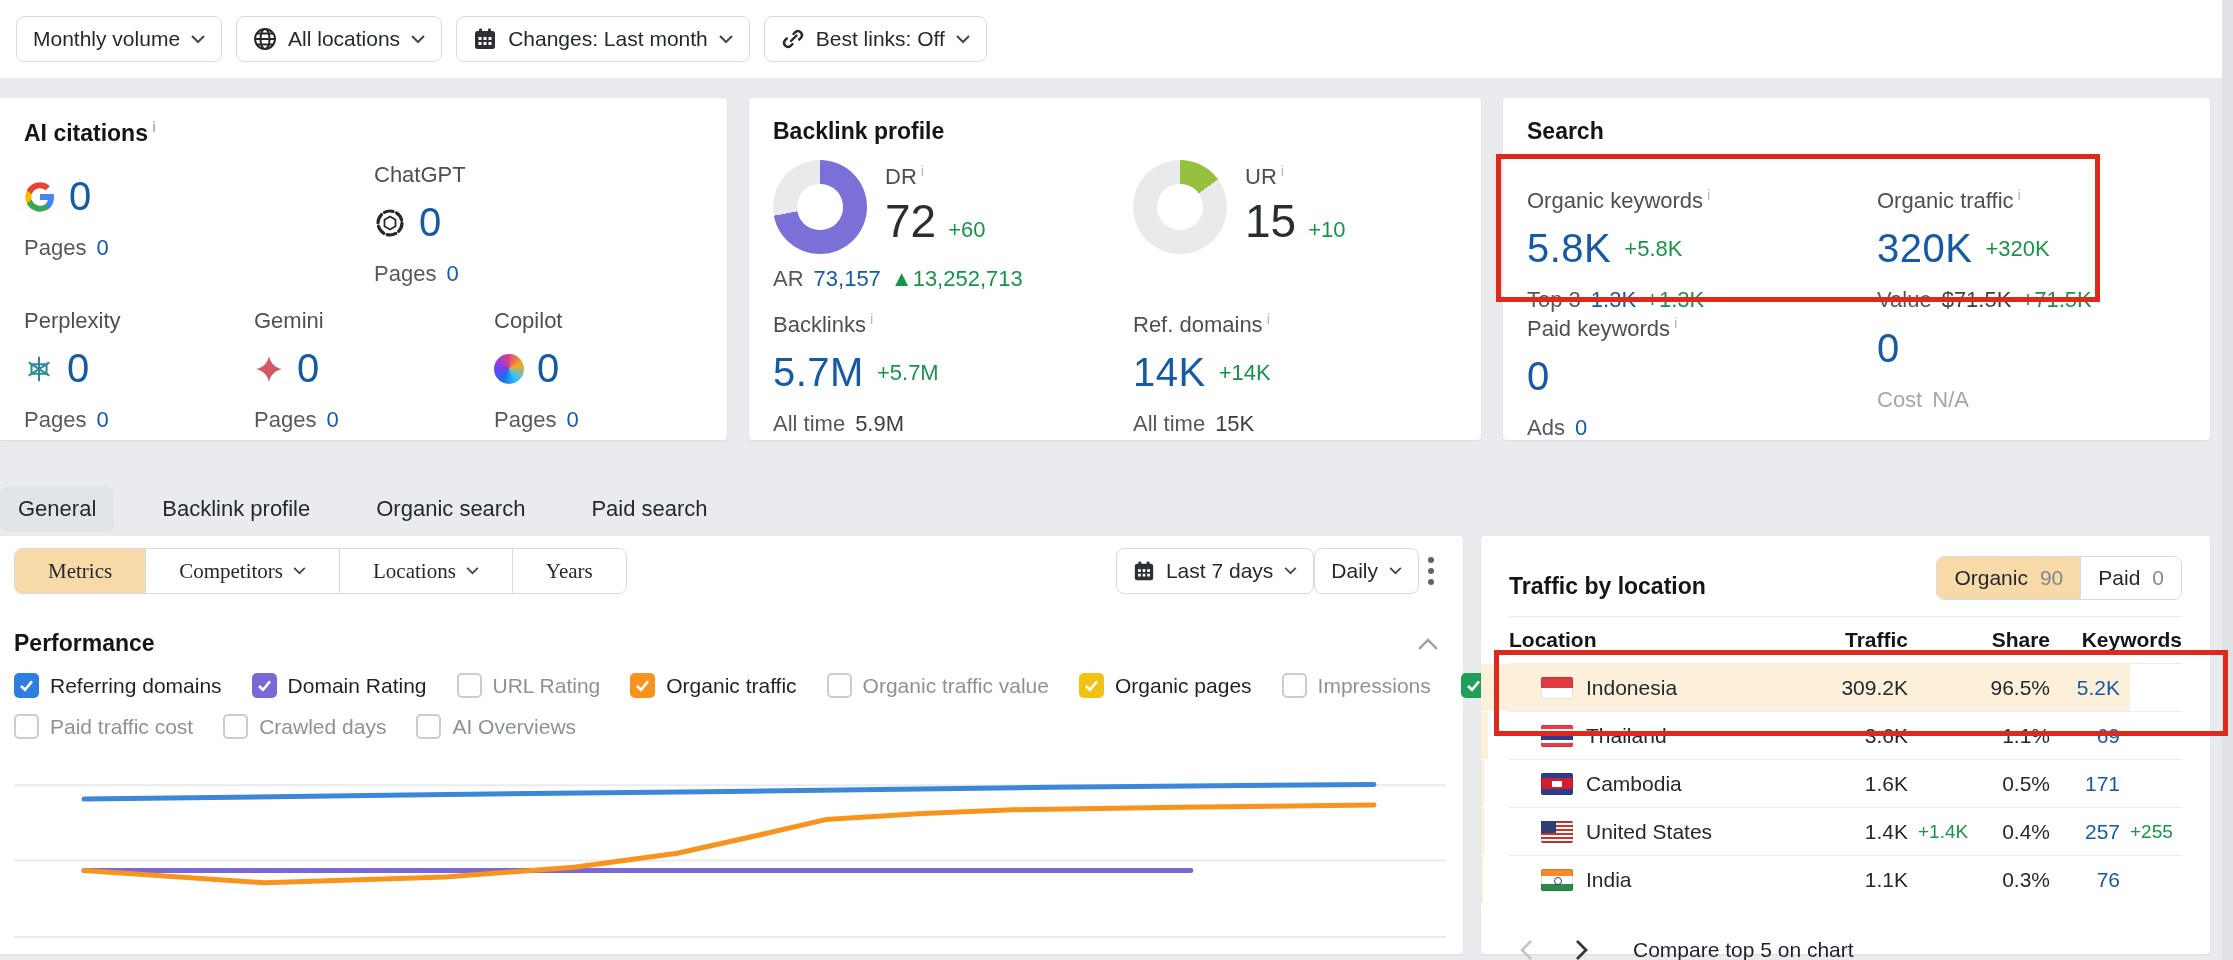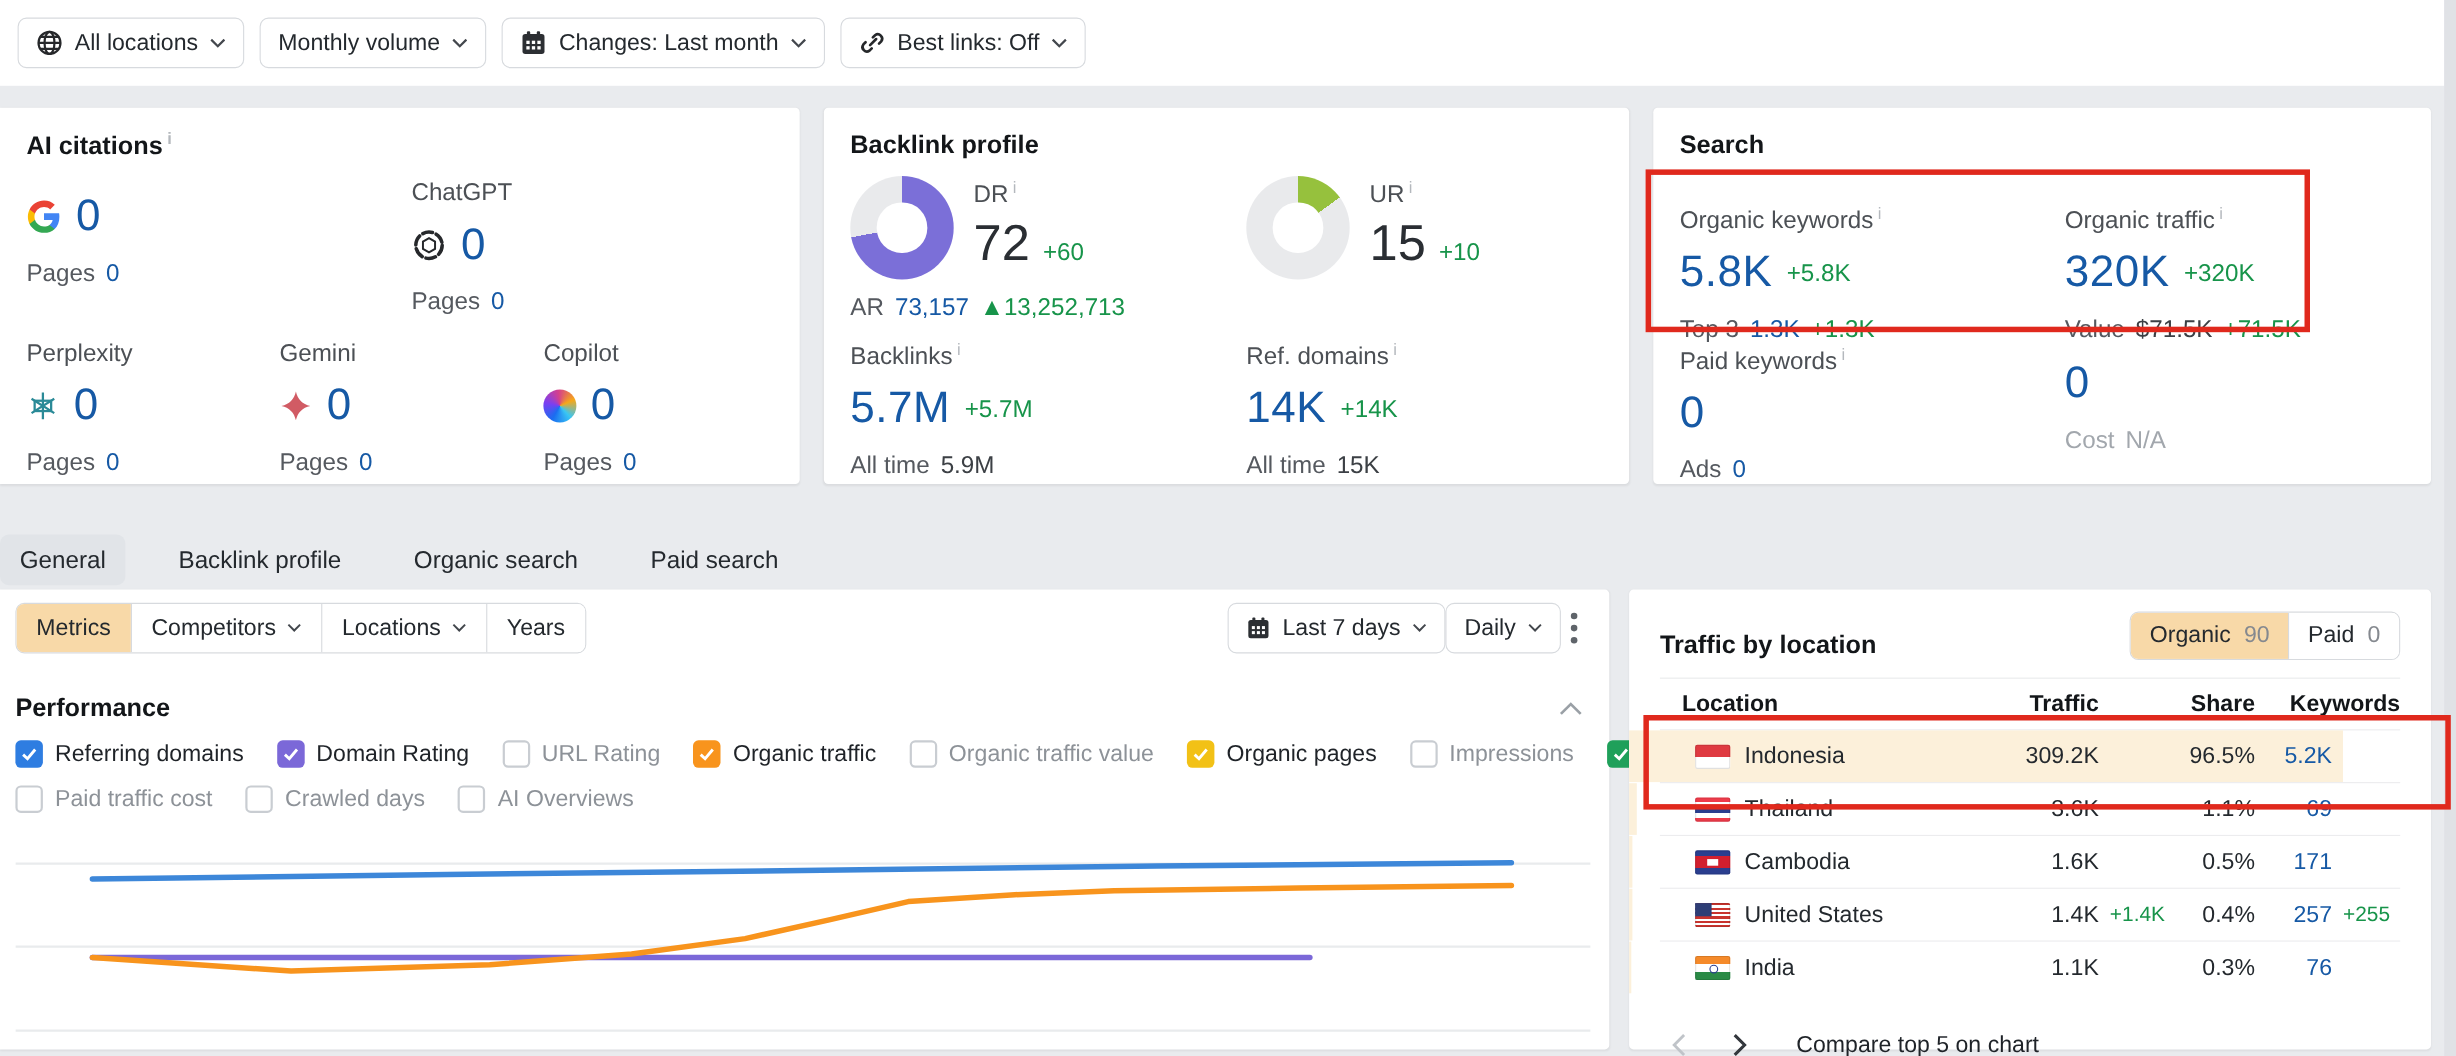--- a/index.html
+++ b/index.html
@@ -56,22 +56,22 @@
 
   
   .tabs { position:absolute; left:0; top:486px; display:flex; gap:30px; align-items:center; }
   .tab { font-size:22px; color:#24292e; padding:10px 18px; cursor:pointer; }
   .tab.active { background:#e1e4e8; border-radius:8px; }
 
   
   #panel-perf { left:0; top:536px; width:1463px; height:418px; border-radius:0 4px 4px 0; padding:12px 20px 0 14px; }
   .controls-row { display:flex; justify-content:space-between; align-items:center; }
   .segmented { display:flex; border:1px solid #d7dade; border-radius:8px; overflow:hidden; height:46px; }
-  .seg { display:flex; align-items:center; gap:10px; padding:0 18px; font-size:21px; color:#24292e;
-         border-left:1px solid #d7dade; background:#fff; cursor:pointer; }
+  .seg { display:flex; align-items:center; gap:10px; padding:0 33px; font-size:21px; color:#24292e;
+         border-left:1px solid #d7dade; background:#fff; cursor:pointer;font-family:Liberation Serif, serif; }
   .seg:first-child { border-left:none; }
   .seg.active { background:#f8d9a8; }
   .right-controls { display:flex; align-items:center; }
   .kebab { padding:6px 8px; cursor:pointer; display:flex; }
   .perf-head { display:flex; justify-content:space-between; align-items:center; margin-top:36px; }
   .perf-head h2 { font-size:23px; font-weight:700; color:#131619; }
   .collapse-btn { cursor:pointer; display:flex; padding:4px; }
 
   .chk-row { display:flex; gap:30px; margin-top:16px; flex-wrap:nowrap; align-items:center; }
   .chk { display:flex; align-items:center; gap:11px; font-size:21px; cursor:pointer; white-space:nowrap; }
@@ -87,21 +87,21 @@
   #panel-loc { left:1481px; top:536px; width:729px; height:418px; padding:20px 28px 0 28px; }
   .loc-head { display:flex; justify-content:space-between; align-items:flex-end; }
   .loc-head h2 { font-size:23px; font-weight:700; color:#131619; }
   .toggle { display:flex; border:1px solid #d7dade; border-radius:8px; overflow:hidden; }
   .toggle-opt { display:flex; gap:12px; padding:9px 17px; font-size:21px; cursor:pointer; background:#fff; align-items:baseline; }
   .toggle-opt .cnt { color:#85898f; }
   .toggle-opt.active { background:#f8d9a8; }
   .toggle-opt + .toggle-opt { border-left:1px solid #d7dade; }
   .loc-divider { border-bottom:1px solid #e8eaec; margin-top:16px; }
   .loc-grid { display:grid; grid-template-columns:1fr 110px 58px 84px 70px 62px; align-items:center; }
-  .loc-header-row { height:46px; font-weight:700; font-size:21px; color:#131619;margin-left:20px; }
+  .loc-header-row { height:46px; font-weight:700; font-size:21px; color:#131619; }
   .loc-header-row .h-r { text-align:right; }
   .loc-row { height:48px; position:relative; border-top:1px solid #ececee; font-size:21px; cursor:pointer; }
   .loc-row:first-of-type { border-top:none; }
   .loc-row > * { position:relative; z-index:1; }
   .share-bar { position:absolute; left:-28px; top:0; bottom:0; background:#fcf0da; z-index:0; }
   .loc-name { display:flex; align-items:center; gap:13px;margin-left:32px; }
   .flag { width:32px; height:22px; border-radius:2px; box-shadow:inset 0 0 0 1px rgba(0,0,0,.12); position:relative; flex:0 0 auto; }
   .flag-id { background:linear-gradient(#df3a41 0 50%, #ffffff 50% 100%); }
   .flag-th { background:linear-gradient(#ee3b4a 0 17%, #fff 17% 34%, #2a3e8f 34% 66%, #fff 66% 83%, #ee3b4a 83% 100%); }
   .flag-kh { background:linear-gradient(#2a3e8f 0 25%, #d21f2e 25% 75%, #2a3e8f 75% 100%); }
@@ -118,36 +118,36 @@
   .pg-btn.next { margin-left:22px; }
   .compare-label { margin-left:34px; font-size:21px; color:#1f2328; }
 
   .scroll-strip { position:absolute; right:0; top:0; width:11px; height:960px; background:#e0e2e6; }
 </style>
 </head>
 <body>
 
 <div class="topbar">
   <div class="filter-btn">
+    <span>Monthly volume</span>
+    <svg width="14" height="9" viewBox="0 0 14 9">
+        <polyline points="1,1 7,7 13,1" fill="none" stroke="#43474d" stroke-width="2"></polyline>
+      </svg>
+  </div>
+  <div class="filter-btn">
     <svg width="24" height="24" viewBox="0 0 24 24">
         <g fill="none" stroke="#26282b" stroke-width="2">
           <circle cx="12" cy="12" r="10"></circle>
           <ellipse cx="12" cy="12" rx="4.5" ry="10"></ellipse>
           <line x1="2" y1="12" x2="22" y2="12"></line>
           <line x1="3.5" y1="6.5" x2="20.5" y2="6.5"></line>
           <line x1="3.5" y1="17.5" x2="20.5" y2="17.5"></line>
         </g>
       </svg>
     <span>All locations</span>
-    <svg width="14" height="9" viewBox="0 0 14 9">
-        <polyline points="1,1 7,7 13,1" fill="none" stroke="#43474d" stroke-width="2"></polyline>
-      </svg>
-  </div>
-  <div class="filter-btn">
-    <span>Monthly volume</span>
     <svg width="14" height="9" viewBox="0 0 14 9">
         <polyline points="1,1 7,7 13,1" fill="none" stroke="#43474d" stroke-width="2"></polyline>
       </svg>
   </div>
   <div class="filter-btn">
     <svg width="24" height="24" viewBox="0 0 24 24">
         <rect x="2" y="4" width="20" height="18" rx="2.5" fill="#2c2f33"></rect>
         <rect x="6" y="1.5" width="3" height="5" rx="1" fill="#2c2f33"></rect>
         <rect x="15" y="1.5" width="3" height="5" rx="1" fill="#2c2f33"></rect>
         <g fill="#fff">

